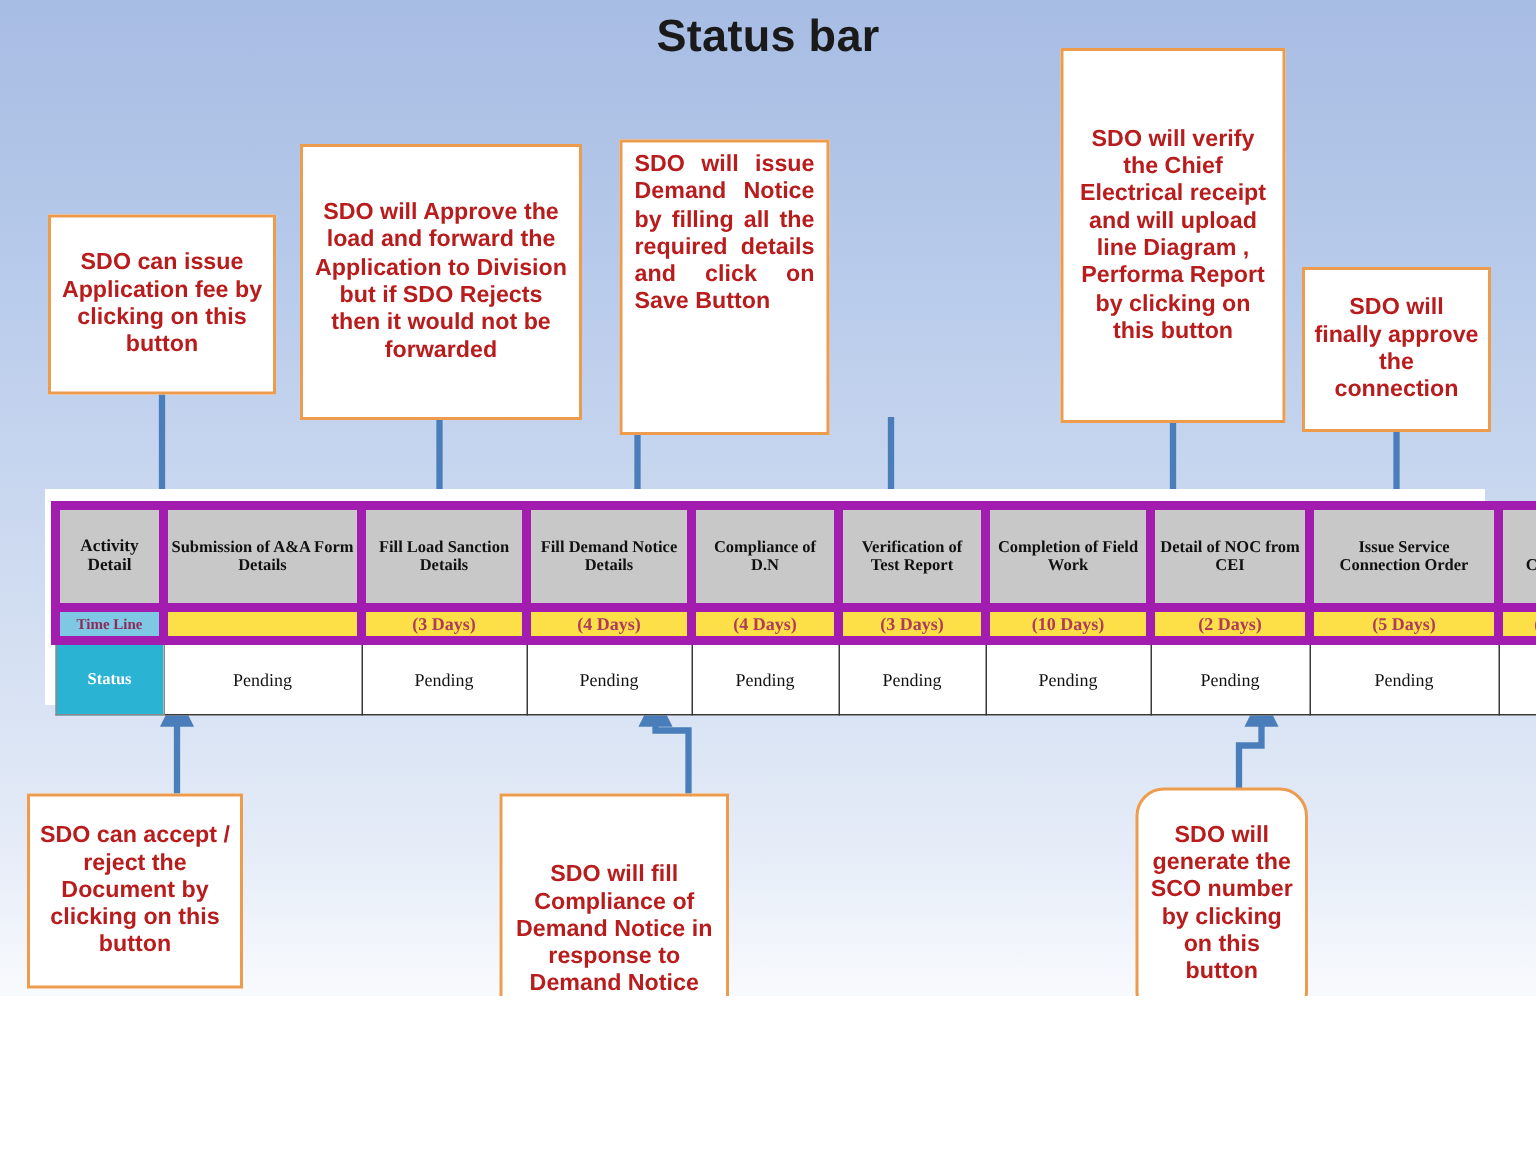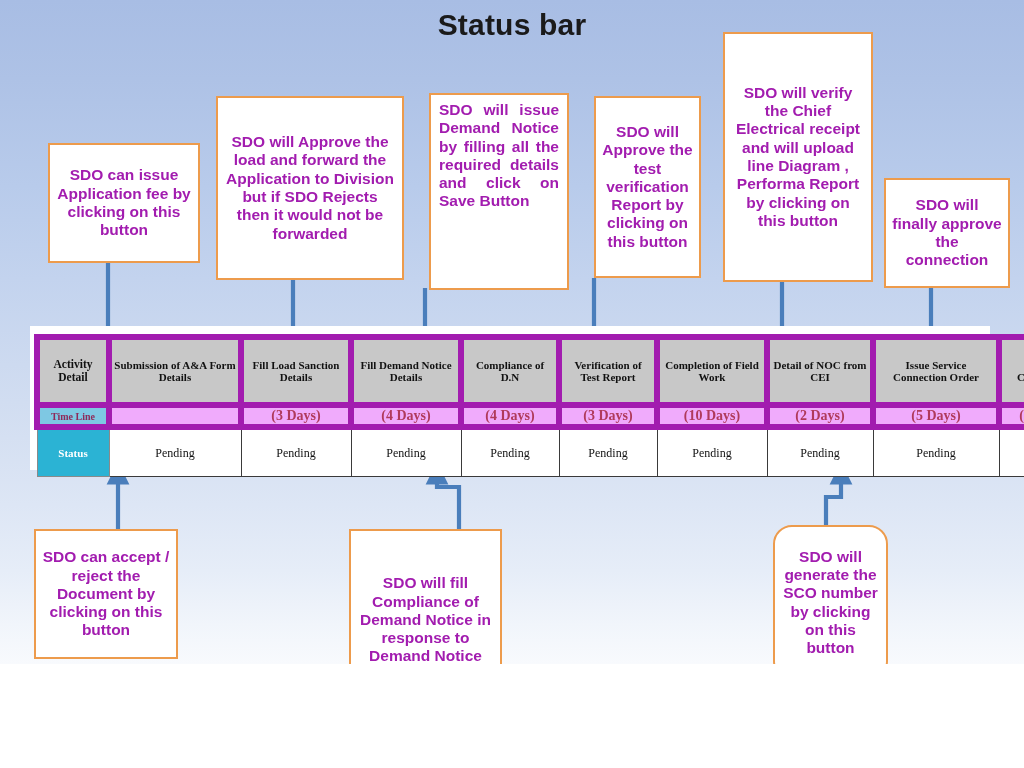--- a/index.html
+++ b/index.html
@@ -36,28 +36,27 @@
     letter-spacing: 0.2px;
   }
 
   
   .callout {
     position: absolute;
     background: #ffffff;
     border: 2.5px solid #ED9B4C;
     box-sizing: border-box;
     font-weight: bold;
-    color: #a21caf;
+    color: #b91c1c;
     display: flex;
     align-items: center;
     justify-content: center;
     line-height: 1.18;
     padding: 4px 6px;
     z-index: 6;
-    margin-left: 16px;
   }
   .callout.just { text-align: justify; display:block; }
   .callout.just .inner { text-align: justify; text-align-last: left; }
   .callout .inner { width: 100%; }
   .callout.center .inner { text-align: center; }
 
   
   #connectors {
     position: absolute;
     left: 0; top: 0;
@@ -95,23 +94,23 @@
   tr.hdr td {
     background: #c8c8c8;
     height: 58px;
     font-size: 11px;
     line-height: 1.1;
     padding: 2px 2px;
   }
   tr.hdr td.firstcol { font-size: 11.5px; }
   
   tr.tl td {
-    background: #f0abfc;
+    background: #fde047;
     height: 16px;
-    font-size: 14px;
+    font-size: 12px;
     color: #b03a5b;
   }
   tr.tl td.firstcol {
     background: #7ec8e3;
     color: #8e2a5a;
     font-size: 10px;
   }
   
   tr.st td {
     background: #ffffff;
@@ -215,23 +214,20 @@
   </div>
 
   <div class="callout center" style="left:200px; top:96px; width:188px; height:184px; font-size:15.5px;">
     <div class="inner">SDO  will Approve the load and forward the Application to Division but if SDO Rejects then it would not be forwarded</div>
   </div>
 
   <div class="callout just" style="left:413px; top:93px; width:140px; height:197px; font-size:15.5px; padding:6px 8px;">
     <div class="inner">SDO  will issue Demand Notice by filling all the required details and click on Save Button</div>
   </div>
 
-  <div class="callout center" style="left:578px; top:96px; width:107px; height:182px; font-size:15.5px;">
-    <div class="inner">SDO  will Approve the test verification Report  by clicking on this button</div>
-  </div>
 
   <div class="callout center" style="left:707px; top:32px; width:150px; height:250px; font-size:15.5px;">
     <div class="inner">SDO  will verify the Chief Electrical receipt  and will upload line Diagram , Performa Report by clicking on this button</div>
   </div>
 
   <div class="callout center" style="left:868px; top:178px; width:126px; height:110px; font-size:15.5px;">
     <div class="inner">SDO will finally approve the connection</div>
   </div>
 
   <div class="callout center" style="left:18px; top:529px; width:144px; height:130px; font-size:15.5px;">

